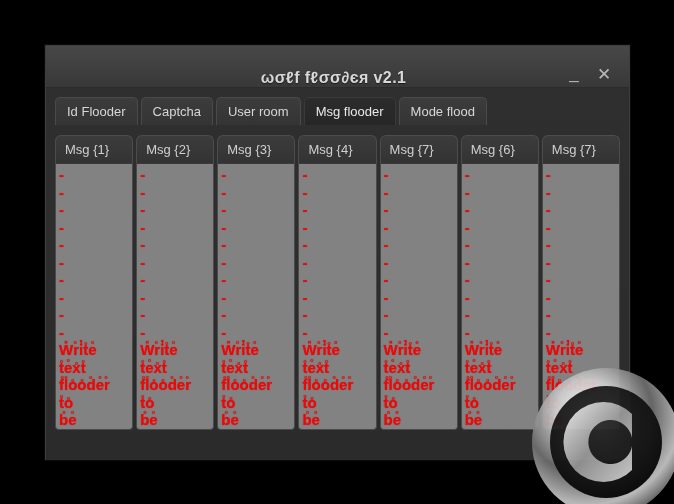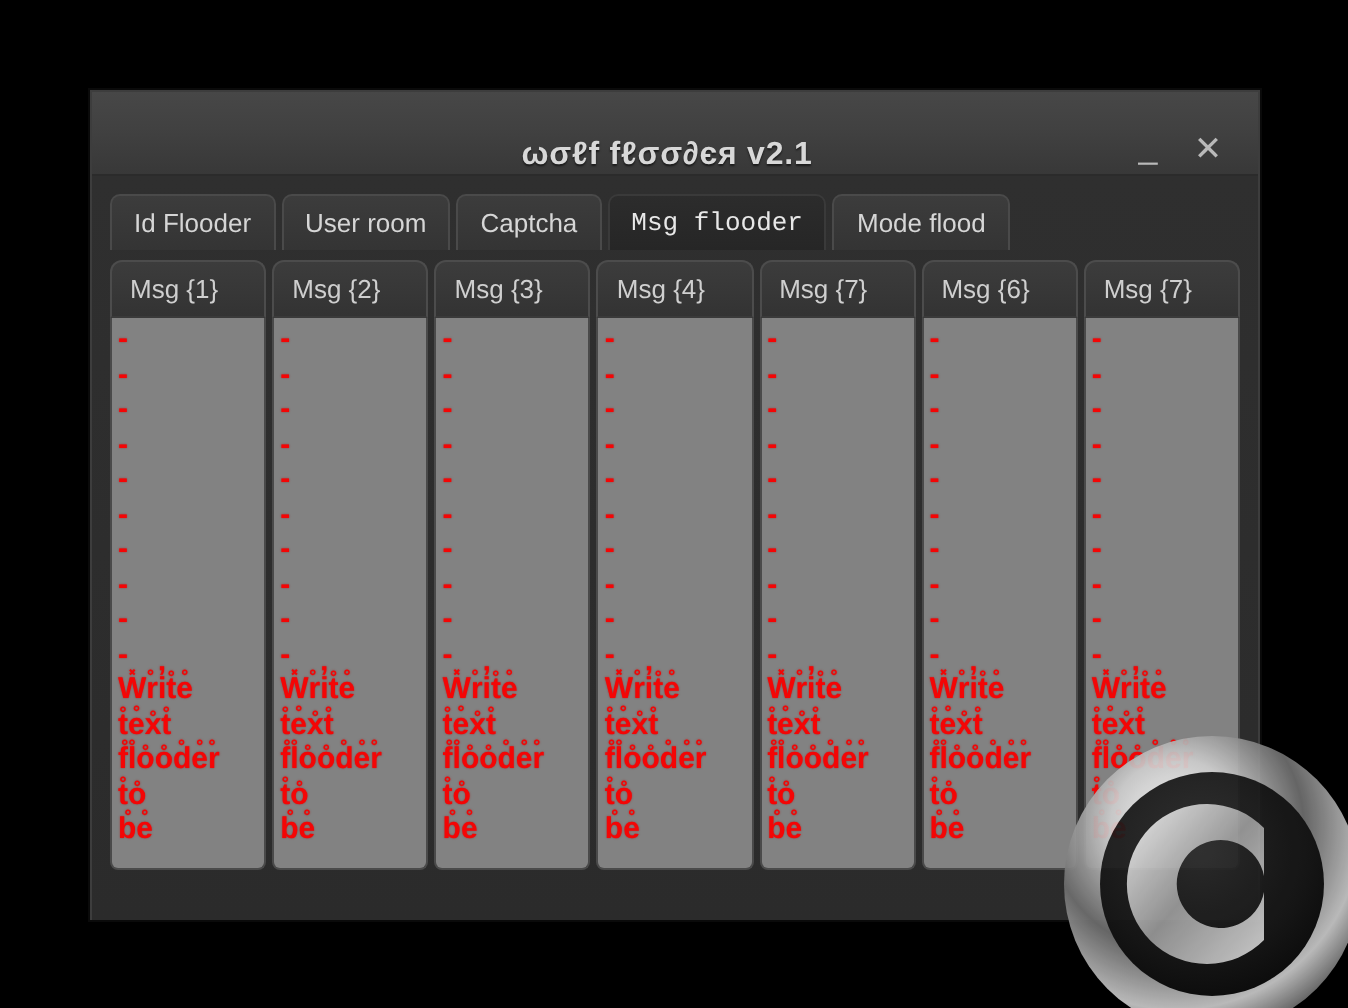--- a/index.html
+++ b/index.html
@@ -108,29 +108,29 @@
     line-height: 27px;
     white-space: nowrap;
     cursor: pointer;
     user-select: none;
     box-sizing: border-box;
   }
   .tab.active {
     background: linear-gradient(180deg, #2c2c2c 0%, #262626 100%);
     border-color: #3a3a3a;
     color: #e8e8e8;
-    font-family: Liberation Mono, monospace;
   }
 
   
   #columns {
     margin-top: 5px;
     display: flex;
     gap: 3px;
     height: 305px;
+    align-items: center;
   }
   .msg-col {
     flex: 1 1 0;
     display: flex;
     flex-direction: column;
     min-width: 0;
   }
   .col-header {
     background: linear-gradient(180deg, #3c3c3c 0%, #333333 100%);
     border: 1px solid #4c4c4c;
@@ -180,22 +180,22 @@
     <div id="title-bar">
       <div id="window-title">ωσℓf fℓσσ∂єя v2.1</div>
       <div class="win-ctrl" id="ctrl-min">_</div>
       <div class="win-ctrl" id="ctrl-close">✕</div>
     </div>
 
     <div id="window-body">
 
       <div id="tab-strip">
           <div class="tab">Id Flooder</div>
+          <div class="tab">Captcha</div>
           <div class="tab">User room</div>
-          <div class="tab">Captcha</div>
           <div class="tab active">Msg flooder</div>
           <div class="tab">Mode flood</div>
         </div>
 
       <div id="columns">
           <div class="msg-col">
             <div class="col-header">Msg {1}</div>
             <div class="col-body">
               <div class="msg-text">-
 -

